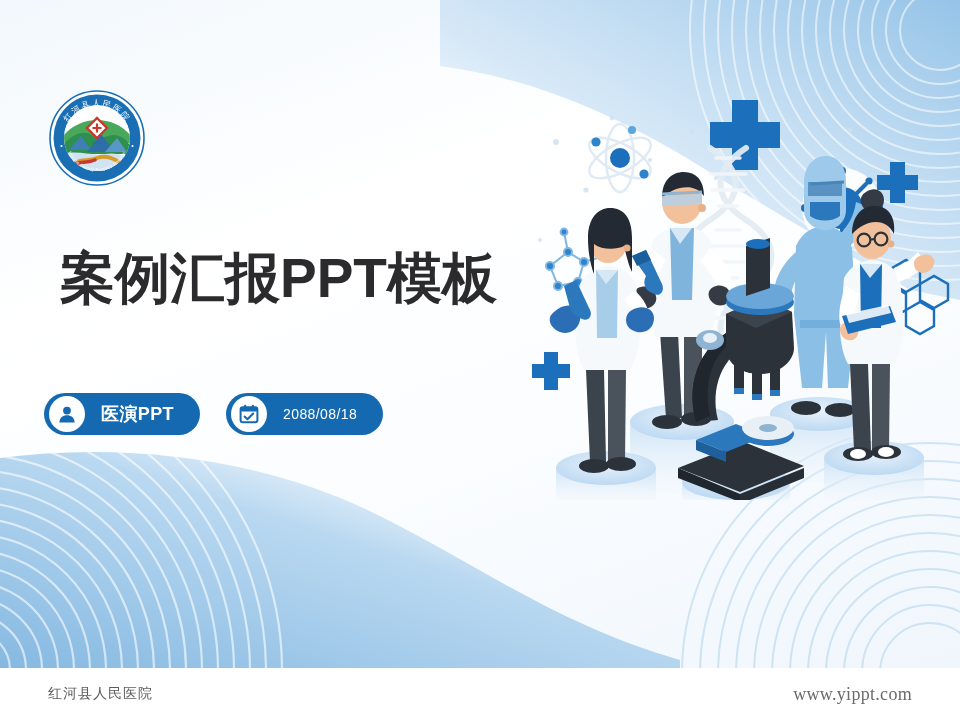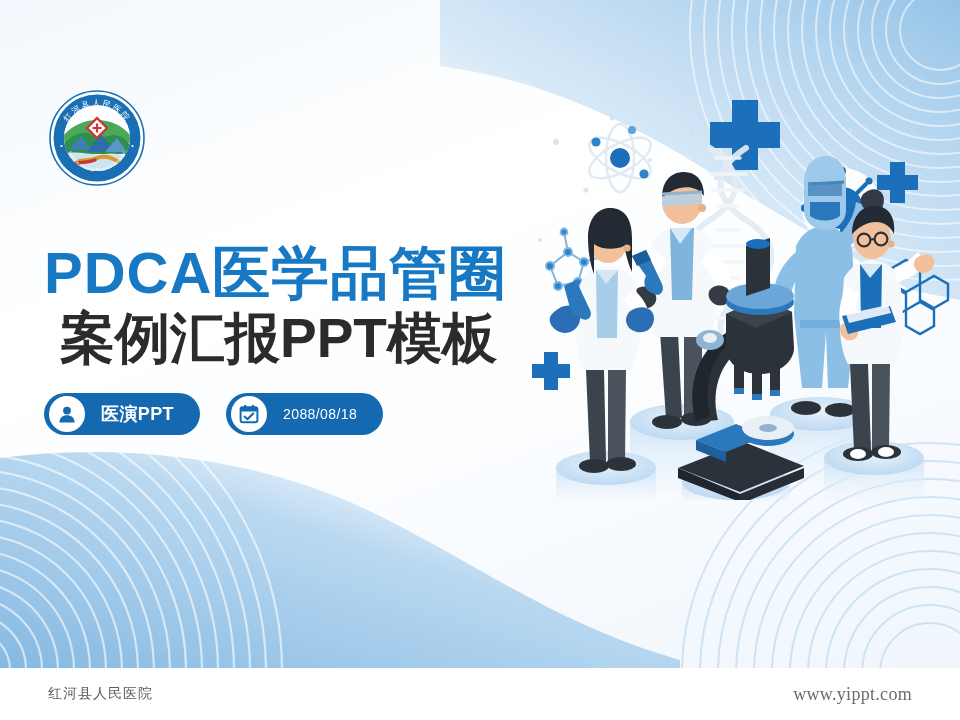--- a/index.html
+++ b/index.html
@@ -199,21 +199,20 @@
       <text font-size="4.1" fill="#ffffff" font-family="'Liberation Sans',sans-serif" letter-spacing=".35">
         <textPath href="#arcBot" startOffset="50%" text-anchor="middle">Honghe County People's Hospital</textPath>
       </text>
 
       <circle cx="14.5" cy="58" r="1.1" fill="#ffffff"></circle>
       <circle cx="85.5" cy="58" r="1.1" fill="#ffffff"></circle>
     </svg>
   </div>
 
   <div class="title-block">
-    <div class="title-main">PDCA医学品管圈</div>
     <div class="title-sub">案例汇报PPT模板</div>
   </div>
 
   <div class="badge-row">
     <div class="badge badge-author">
       <span class="badge-icon">
         <svg width="22" height="22" viewBox="0 0 22 22">
           <circle cx="11" cy="7.6" r="3.9" fill="#1569b0"></circle>
           <path d="M3.4,19.6 C3.4,14.6 7,12.2 11,12.2 C15,12.2 18.6,14.6 18.6,19.6 Z" fill="#1569b0"></path>
         </svg>

